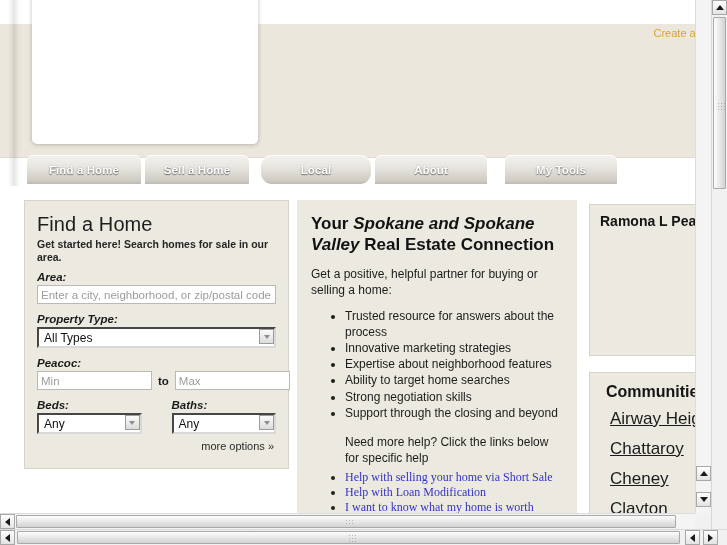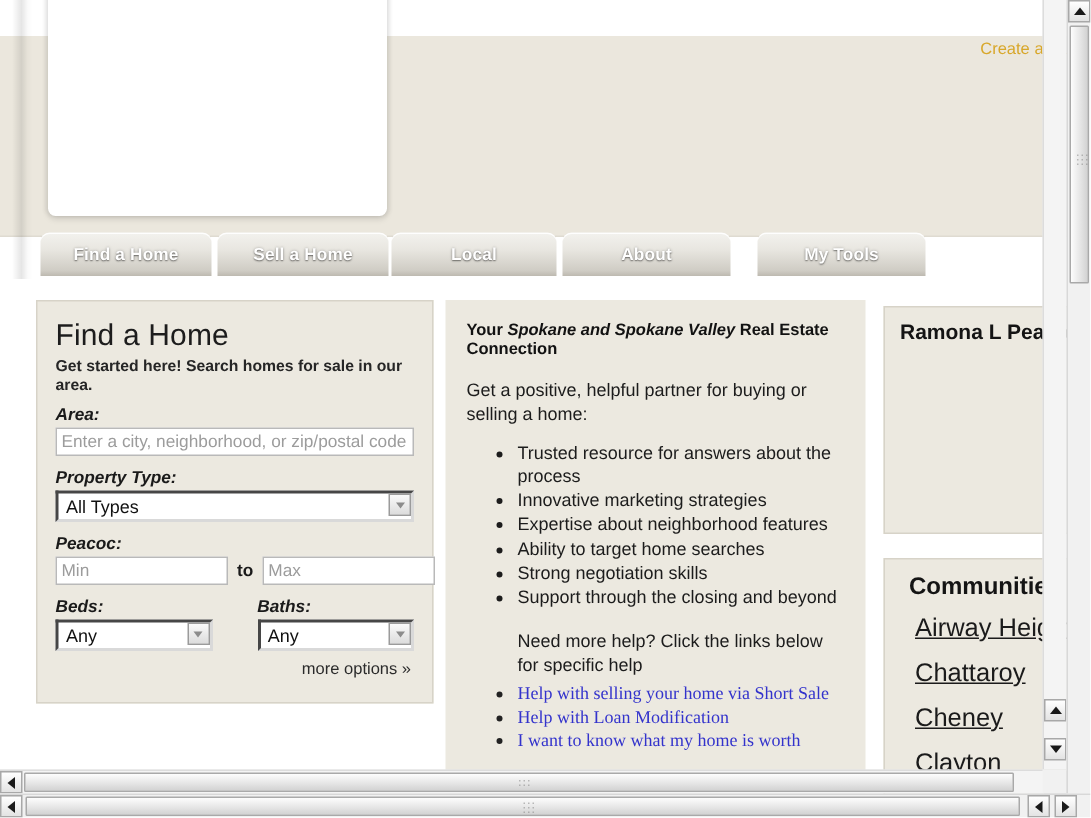--- a/index.html
+++ b/index.html
@@ -312,21 +312,21 @@
   .panel-center {
     position: absolute;
     left: 297px; top: 0;
     width: 280px;
     bottom: 0;
     background: #ece9e0;
     padding: 0 14px;
     box-sizing: border-box;
   }
   .center-h1 {
-    font-size: 11px;
+    font-size: 17px;
     line-height: 1.22;
     margin: 14px 0 0 0;
     color: #121212;
     font-weight: bold;
   }
   .center-h1 em { font-style: italic; font-weight: bold; }
   .center-p {
     font-size: 12px;
     line-height: 1.33;
     margin: 12px 0 0 0;
@@ -447,24 +447,24 @@
     <div class="gutter-shadow"></div>
 
     <a class="account-link" href="#">Create an a</a>
 
     <div class="logo-box"></div>
 
     <nav class="navbar">
       <div class="nav-tab" style="left:27px;  width:114px;">
         <span>Find a Home</span>
       </div>
-      <div class="nav-tab" style="left:145px; width:114px;">
+      <div class="nav-tab" style="left:145px; width:104px;">
         <span>Sell a Home</span>
       </div>
-      <div class="nav-tab" style="left:261px; width:110px;">
+      <div class="nav-tab" style="left:261px; width:110px;border-radius:11px;">
         <span>Local</span>
       </div>
       <div class="nav-tab" style="left:375px; width:112px;">
         <span>About</span>
       </div>
       <div class="nav-tab" style="left:490px; width:112px;margin-left:15px;">
         <span>My Tools</span>
       </div>
     </nav>
 

